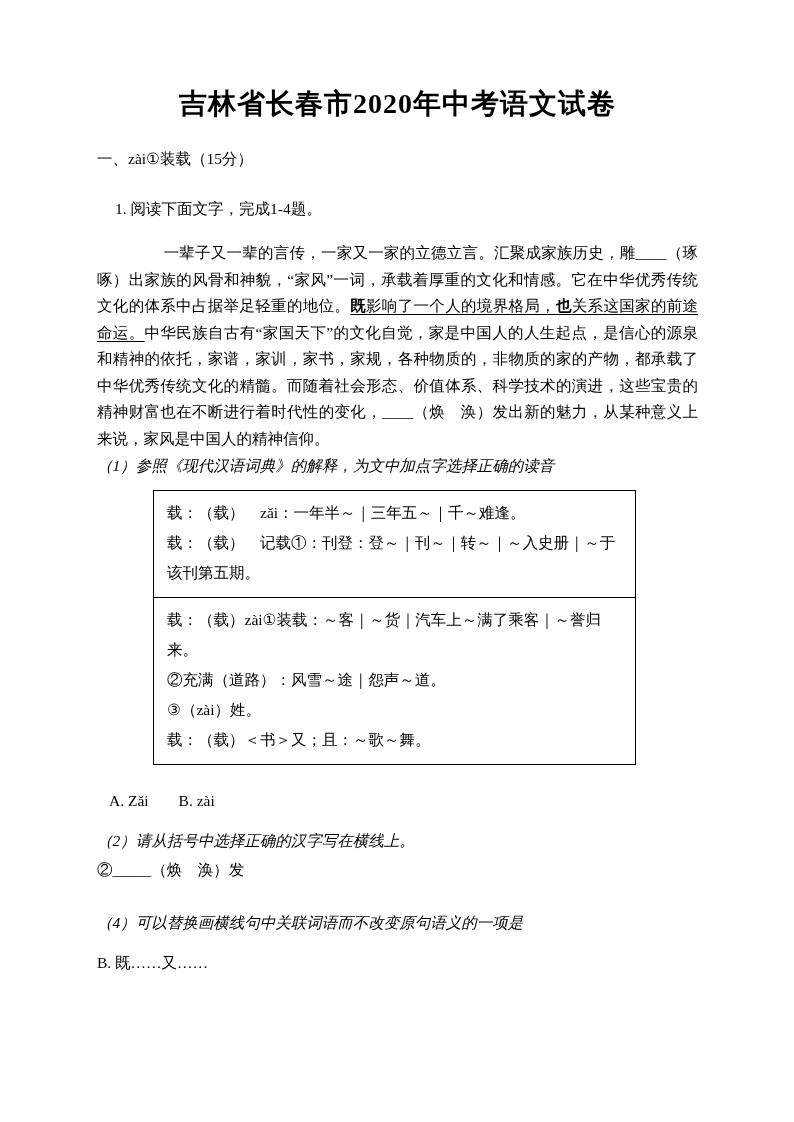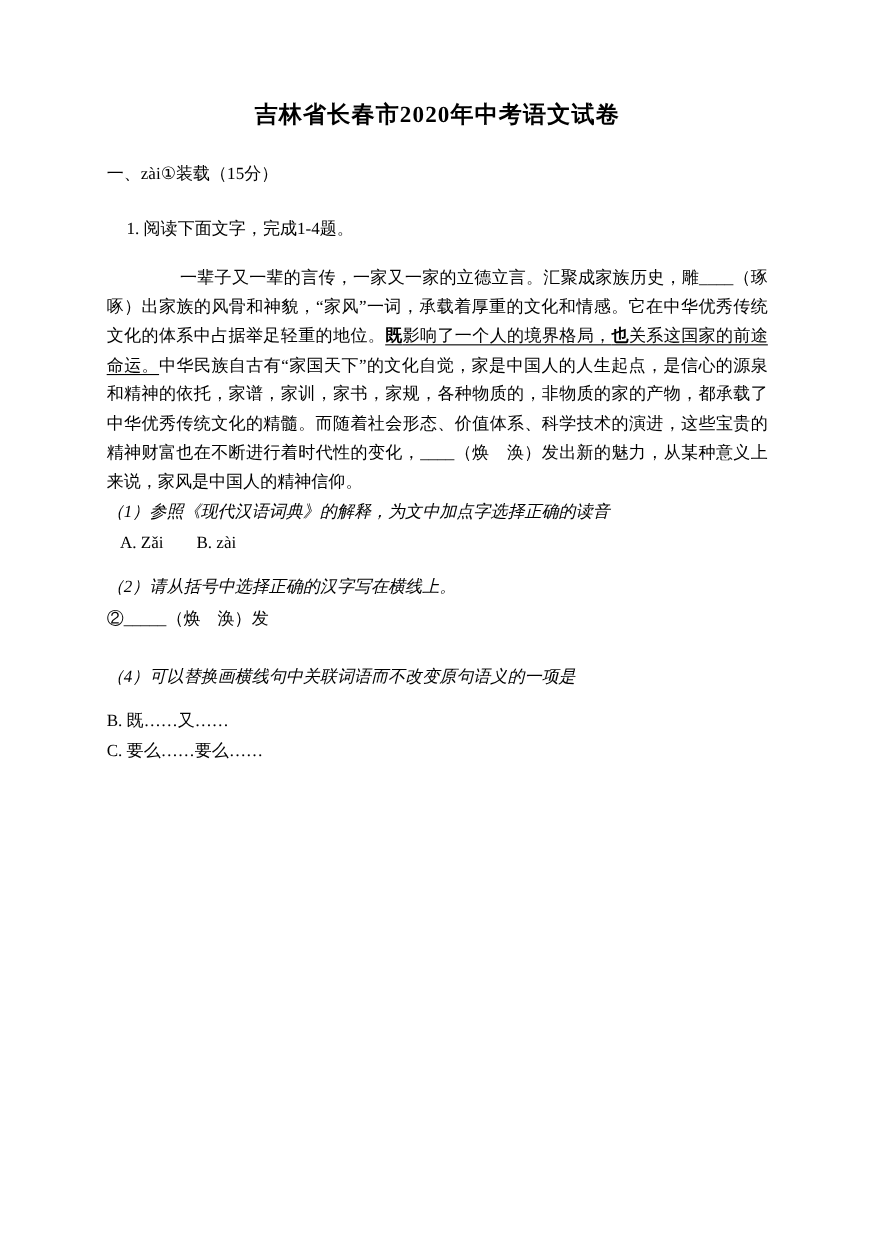--- a/index.html
+++ b/index.html
@@ -11,21 +11,21 @@
     margin: 0 auto;
     background: #ffffff;
     font-family: "Liberation Serif", "DejaVu Serif", serif;
     color: #000000;
     font-size: 15.5px;
     overflow: hidden;
   }
   .content { padding: 90px 96px 0 97px; }
   .doc-title {
     text-align: center;
-    font-size: 21px;
+    font-size: 28px;
     font-weight: bold;
     letter-spacing: 1px;
     line-height: 28px;
     margin: 0 0 30px 0;
   }
   .section-heading { margin: 0 0 26px 0; line-height: 22px; }
   .q-intro { margin: 18px; line-height: 26px; }
   .passage {
     margin: 0;
     line-height: 26.5px;
@@ -59,34 +59,45 @@
     <h1 class="doc-title">吉林省长春市2020年中考语文试卷</h1>
 
     <p class="section-heading">一、zài①装载（15分）</p>
 
     <p class="q-intro">1. 阅读下面文字，完成1-4题。</p>
 
     <p class="passage"><span>一辈子又一辈的言传，一家又一家的立德立言。汇聚成家族历史，雕</span><span class="blank">____</span><span>（琢　啄）出家族的风骨和神貌，“家风”一词，承载着厚重的文化和情感。它在中华优秀传统文化的体系中占据举足轻重的地位。</span><span class="u"><span class="bold">既</span><span>影响了一个人的境界格局，</span><span class="bold">也</span><span>关系这国家的前途命运。</span></span><span>中华民族自古有“家国天下”的文化自觉，家是中国人的人生起点，是信心的源泉和精神的依托，家谱，家训，家书，家规，各种物质的，非物质的家的产物，都承载了中华优秀传统文化的精髓。而随着社会形态、价值体系、科学技术的演进，这些宝贵的精神财富也在不断进行着时代性的变化，</span><span class="blank">____</span><span>（焕　涣）发出新的魅力，从某种意义上来说，家风是中国人的精神信仰。</span></p>
 
     <p class="sub-label">（1）参照《现代汉语词典》的解释，为文中加点字选择正确的读音</p>
 
+    <div class="dict-box">
+      <div class="dict-row">
+        <p class="dict-line">载：（载）　zǎi：一年半～｜三年五～｜千～难逢。</p>
+        <p class="dict-line">载：（载）　记载①：刊登：登～｜刊～｜转～｜～入史册｜～于该刊第五期。</p>
+      </div>
+      <div class="dict-row second">
+        <p class="dict-line">载：（载）zài①装载：～客｜～货｜汽车上～满了乘客｜～誉归来。</p>
+        <p class="dict-line">②充满（道路）：风雪～途｜怨声～道。</p>
+        <p class="dict-line">③（zài）姓。</p>
+        <p class="dict-line">载：（载）＜书＞又；且：～歌～舞。</p>
+      </div>
+    </div>
 
     <p class="ab-options"><span class="opt-a">A. Zǎi</span><span>B. zài</span></p>
 
     <p class="sub-label">（2）请从括号中选择正确的汉字写在横线上。</p>
 
 
     <p class="fill-line"><span>②</span><span class="blank">_____</span><span>（焕　涣）发</span></p>
 
     <div class="gap-md"></div>
 
 
     <p class="sub-label">（4）可以替换画横线句中关联词语而不改变原句语义的一项是</p>
 
     <div class="gap-sm"></div>
 
     <div class="choices">
       <p class="choice">B. 既……又……</p>
-      <p class="choice">C. 要么……要么……</p>
     </div>
 
   </div>
 </div>
 
 </body></html>

